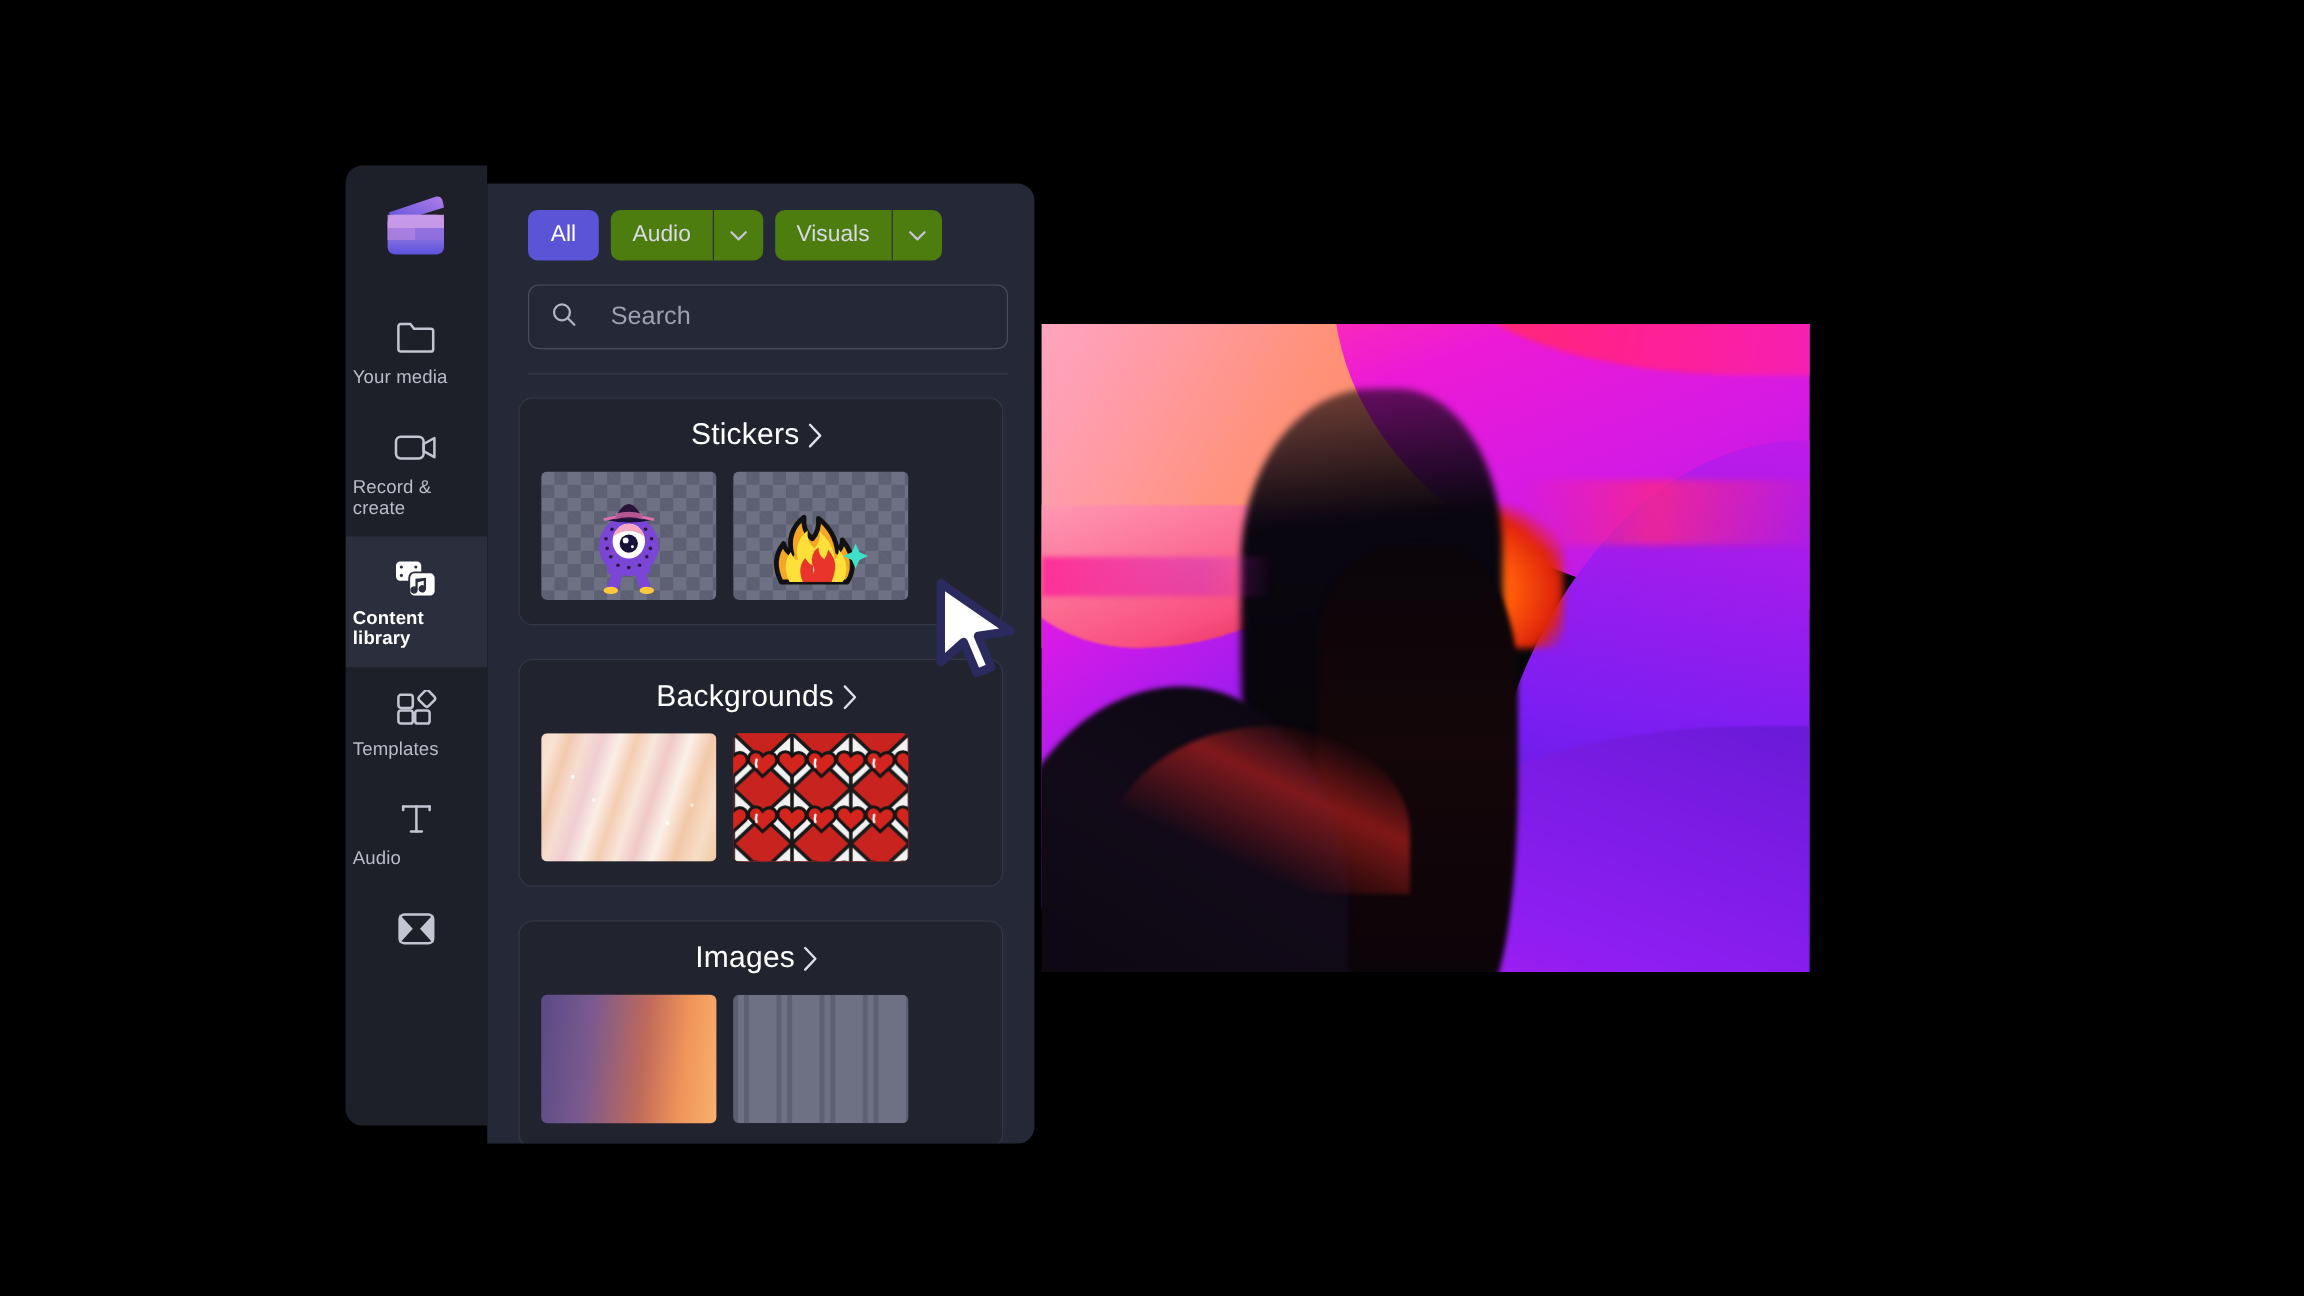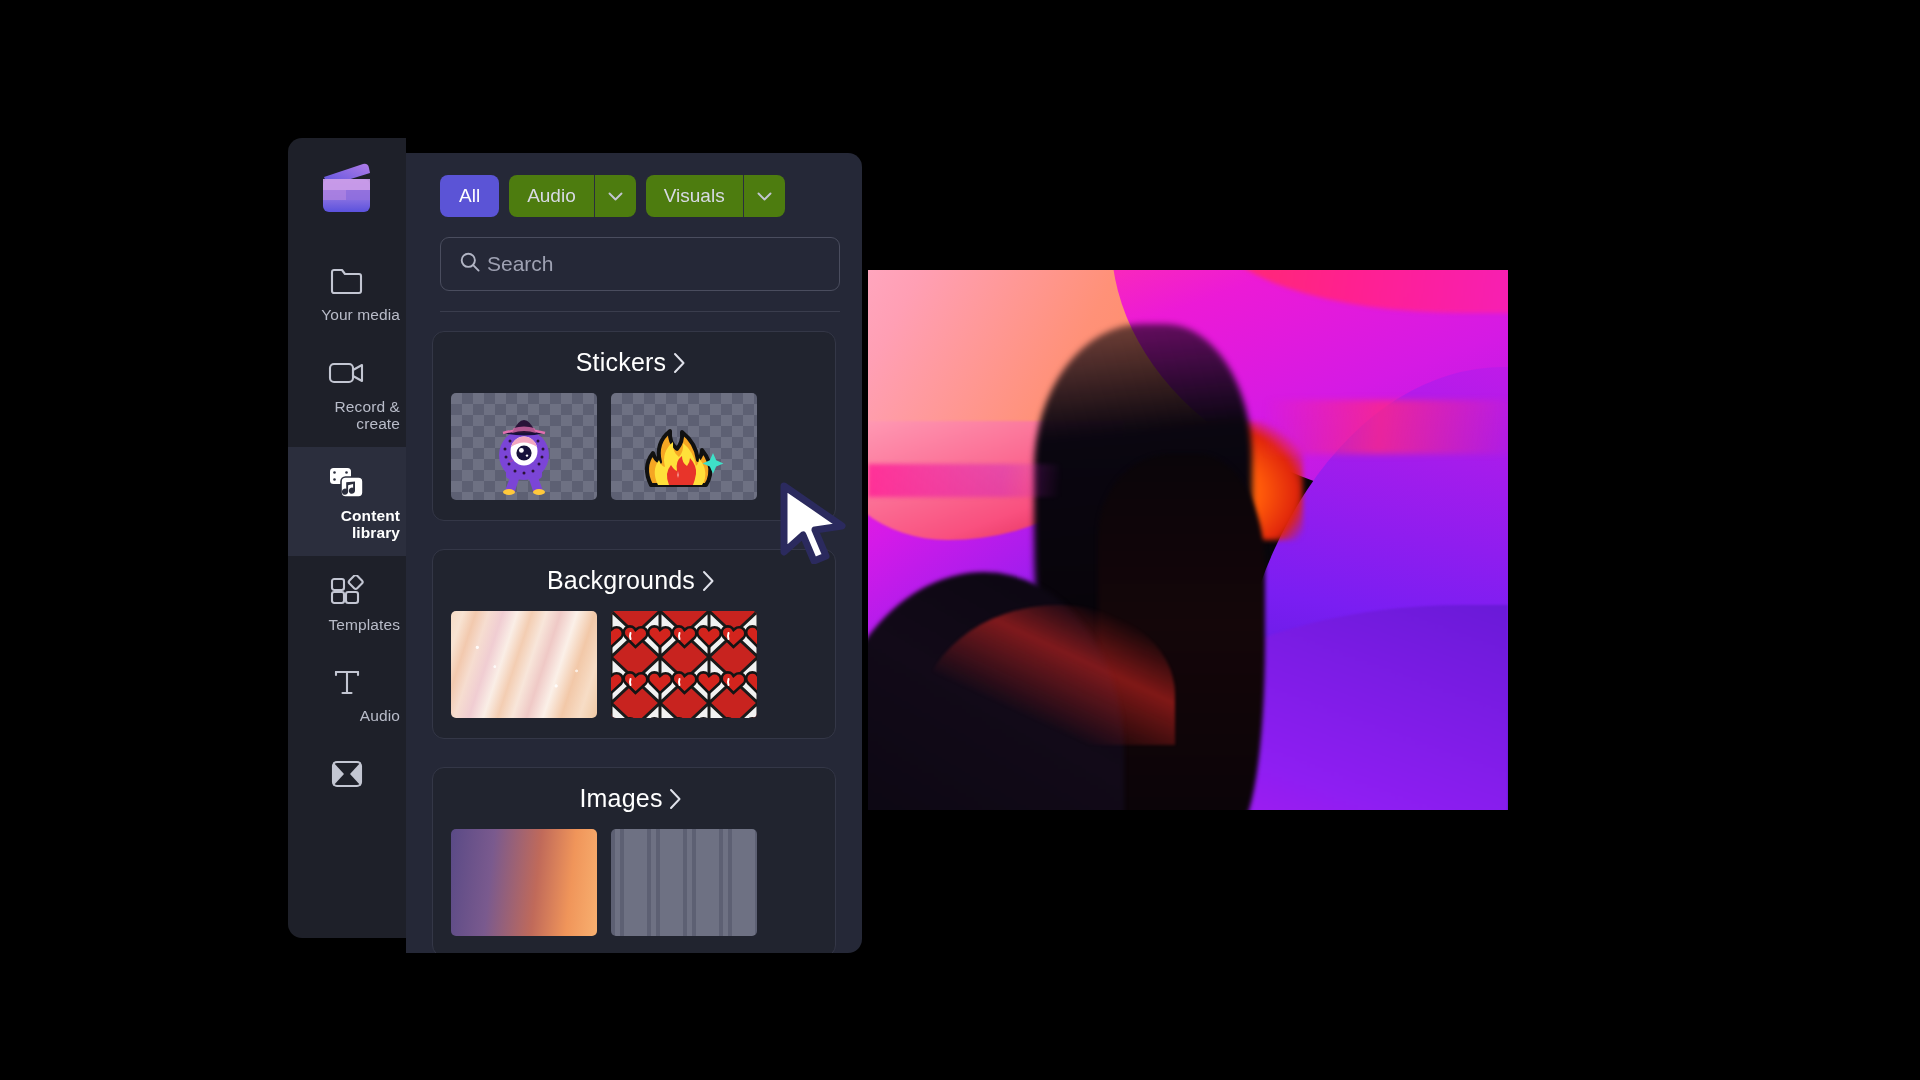--- a/index.html
+++ b/index.html
@@ -106,21 +106,21 @@
     position:absolute; left:288px; top:138px; width:118px; height:800px;
     background:#1e2029;
     border-top-left-radius:14px; border-bottom-left-radius:14px;
     overflow:hidden;
   }
   .logo{
     position:absolute; left:30px; top:22px; width:58px; height:56px;
   }
   .nav{ position:absolute; left:0; top:108px; width:118px; }
   .nav-item{
-    width:118px; padding:16px 6px 14px; text-align:right; cursor:pointer;
+    width:118px; padding:16px 6px 14px; text-align:left; cursor:pointer;
   }
   .nav-item.active{ background:#2b2e3d;font-weight:bold; }
   .nav-ico{ height:38px; display:flex; align-items:center; justify-content:center; }
   .nav-ico svg{ display:block; }
   .nav-label{
     margin-top:6px; font-size:15.5px; line-height:17.5px;
     color:#b9bcc9; letter-spacing:.1px;
   }
   .nav-item.active .nav-label{ color:#fff; }
 
@@ -143,21 +143,21 @@
     font-size:19px; color:#d8dae4; cursor:pointer;
   }
   .split .caret{
     height:42px; width:42px; display:flex; align-items:center; justify-content:center;
     border-left:1.5px solid #2b2e3d; cursor:pointer;
   }
 
   .search{
     position:absolute; left:34px; top:84px; width:400px; height:54px;
     border:1px solid #4a4d5e; border-radius:9px;
-    display:flex; align-items:center; gap:6px; padding:0 18px;
+    display:flex; align-items:center; gap:28px; padding:0 18px;
     background:transparent; cursor:text;text-align:center;
   }
   .search .ph{ font-size:21px; color:#9ea1b2; }
 
   .divider{
     position:absolute; left:34px; top:158px; width:400px; height:1px; background:#3a3d4d;
   }
 
   .scroll{ position:absolute; left:0; top:178px; width:456px; height:622px; overflow:hidden; }
 

